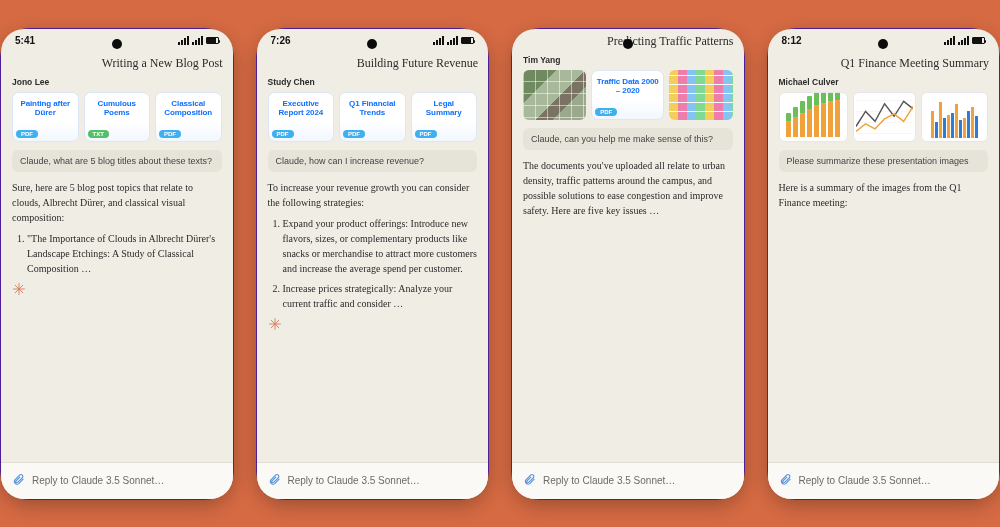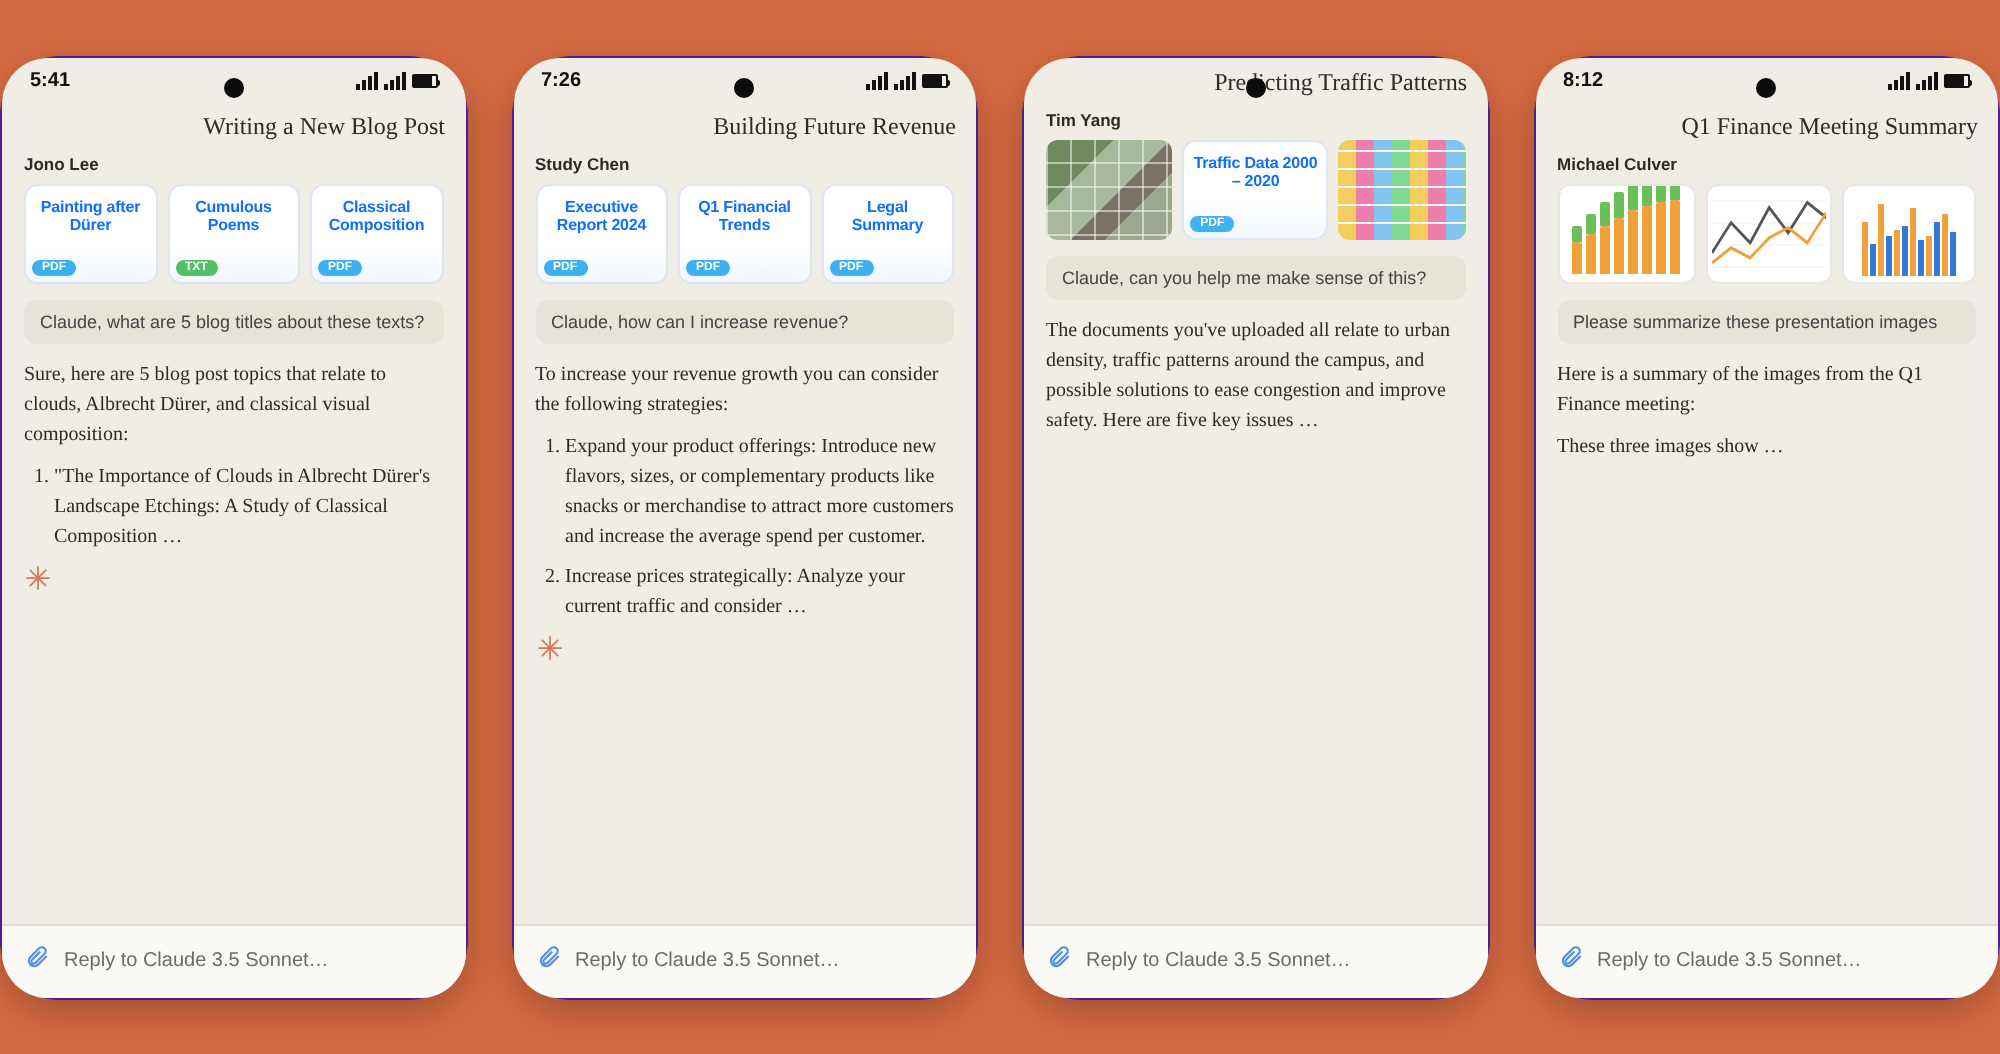--- a/index.html
+++ b/index.html
@@ -397,21 +397,20 @@
             </div>
             <div class="g">
               <i style="background: rgb(241, 161, 58); height: 30.2222px;"></i>
               <i style="background: rgb(47, 123, 214); height: 21.3333px;"></i>
             </div>
           </div>
       </div>
       <div class="user-msg">Please summarize these presentation images</div>
       <div class="response">
         <p>Here is a summary of the images from the Q1 Finance meeting:</p>
-        <p>These three images show …</p>
       </div>
     </div>
     <div class="input-row">
       <span class="clip">
         <svg width="13" height="13" viewBox="0 0 24 24" fill="none" stroke="currentColor" stroke-width="2">
             <path d="M21 11l-8.5 8.5a5 5 0 01-7-7L14 4a3.5 3.5 0 015 5l-8.5 8.5a2 2 0 01-3-3L15 7"></path>
           </svg>
       </span>
       <span class="input-placeholder">Reply to Claude 3.5 Sonnet…</span>
     </div>

